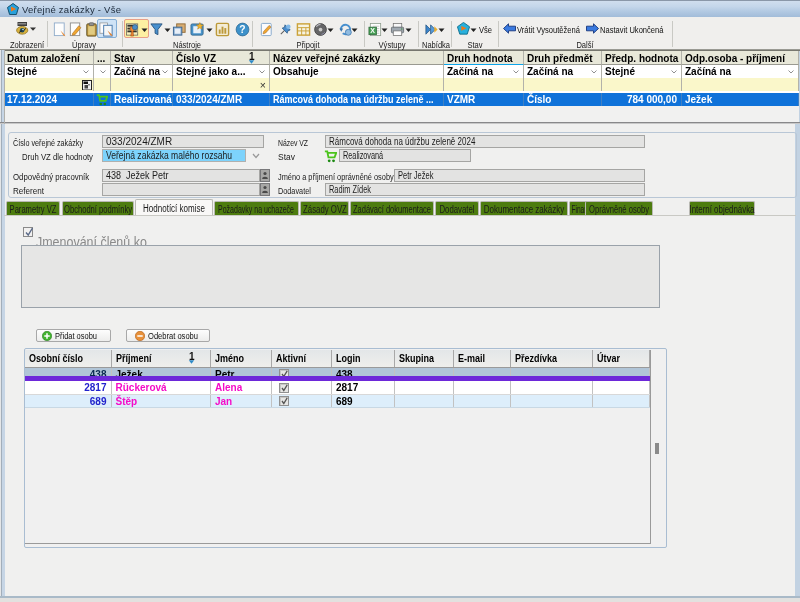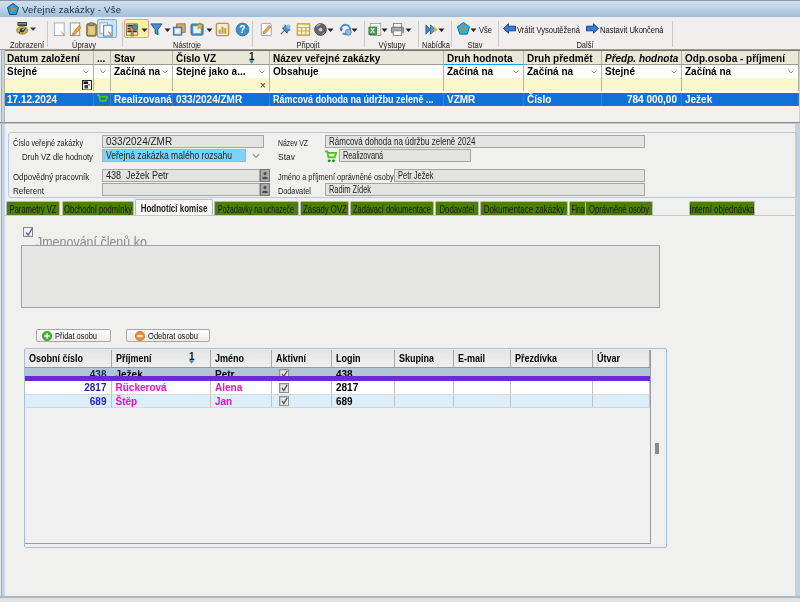--- a/index.html
+++ b/index.html
@@ -11,21 +11,21 @@
 .n8 { display:inline-block; transform:scaleX(0.8); transform-origin:0 50%; white-space:pre; }
 #titlebar { left:0; top:0; width:800px; height:17px;
   background:linear-gradient(to bottom,#d0deee 0%,#c4d6ea 35%,#b2c9e2 65%,#a2bcd9 100%);
   border-top:1px solid #8a97a8; }
 #toolbar { left:0; top:17px; width:800px; height:33px; background:#f0efed; border-bottom:1px solid #9a9a93;}
 .tsep { position:absolute; top:21px; width:1px; height:26px; background:#c9c9c4; }
 .mt-cell { position:absolute; top:0; bottom:0; border-right:1px solid #b2b2aa; padding:1px 3px 0 3px; font-weight:bold; overflow:hidden; white-space:nowrap; }
 .flabel { position:absolute; font-size:9px; color:#1a1a1a; white-space:nowrap;}
 .finput { position:absolute; height:13px; background:#e3e3e2; border:1px solid #a5a5a3; font-size:10px; color:#1c1c1c; padding:0 3px; overflow:hidden; white-space:nowrap; }
 .tab { position:absolute; top:201px; height:14px; background:#4d7c0f; border:1px solid #b9b9b3; border-bottom:none; font-size:10px; color:#1a1a1a; border-radius:2px 2px 0 0;}
-.tab.active { top:199px; height:16px; background:#f9f8f7; font-weight:bold; }
+.tab.active { top:199px; height:16px; background:#f9f8f7; font-weight:normal; }
 .pt-cell { position:absolute; top:0; bottom:0; border-right:1px solid #c2c2c2; padding:1px 3px 0 4px; overflow:hidden; white-space:nowrap; }
 .chk { position:absolute; width:11px; height:11px; background:#f2f1f0; border:1px solid #8a8a8a; }
 </style>
 </head>
 <body>
 <div id="root">
     <div id="titlebar" class="abs"></div>
     <div class="abs" style="left:0px;top:17px;width:1px;height:581px;background:#e4e6e8"></div>
     <div class="abs" style="left:1px;top:17px;width:1px;height:581px;background:#a2aeba"></div>
     <div class="abs" style="left:2px;top:17px;width:3px;height:581px;background:#c6d5e5"></div>
@@ -200,21 +200,21 @@
       <div class="mt-cell" style="left:0px;width:90px;border-bottom:1px solid #9a9a91;padding-top:2px;">Datum založení</div>
       <div class="mt-cell" style="left:90px;width:17px;border-bottom:1px solid #9a9a91;padding-top:2px;">...</div>
       <div class="mt-cell" style="left:107px;width:62px;border-bottom:1px solid #9a9a91;padding-top:2px;">Stav</div>
       <div class="mt-cell" style="left:169px;width:97px;border-bottom:1px solid #9a9a91;padding-top:2px;">Číslo VZ<svg style="position:absolute;right:12px;top:0px" width="10" height="13" viewBox="0 0 10 13">
           <text x="2" y="9" font-size="10" font-weight="bold" fill="#111" font-family="Liberation Sans">1</text>
           <path d="M1.8 9.3 h5.4 l-2.7 3.4 Z" fill="#2e8ac8"></path>
         </svg></div>
       <div class="mt-cell" style="left:266px;width:174px;border-bottom:1px solid #9a9a91;padding-top:2px;">Název veřejné zakázky</div>
       <div class="mt-cell" style="left:440px;width:80px;border-bottom:1px solid #0ea5e9;padding-top:2px;">Druh hodnota</div>
       <div class="mt-cell" style="left:520px;width:78px;border-bottom:1px solid #9a9a91;padding-top:2px;">Druh předmět</div>
-      <div class="mt-cell" style="left:598px;width:80px;border-bottom:1px solid #9a9a91;padding-top:2px;font-style:italic;">Předp. hodnota</div>
+      <div class="mt-cell" style="left:598px;width:80px;border-bottom:1px solid #9a9a91;padding-top:2px;">Předp. hodnota</div>
       <div class="mt-cell" style="left:678px;width:117px;border-bottom:1px solid #9a9a91;padding-top:2px;">Odp.osoba - příjmení</div>
     </div>
     <div class="abs" style="left:4px;top:65px;width:795px;height:13px;background:#ffffff;">
       <div class="mt-cell" style="left:0px;width:90px;">Stejné<svg style="position:absolute;right:4px;top:4.5px" width="6" height="4" viewBox="0 0 6 4">
           <path d="M0.5 0.5 L3 3 L5.5 0.5" stroke="#909090" stroke-width="1" fill="none"></path>
         </svg></div>
       <div class="mt-cell" style="left:90px;width:17px;">
         <svg style="position:absolute;right:4px;top:4.5px" width="6" height="4" viewBox="0 0 6 4">
           <path d="M0.5 0.5 L3 3 L5.5 0.5" stroke="#909090" stroke-width="1" fill="none"></path>
         </svg>

